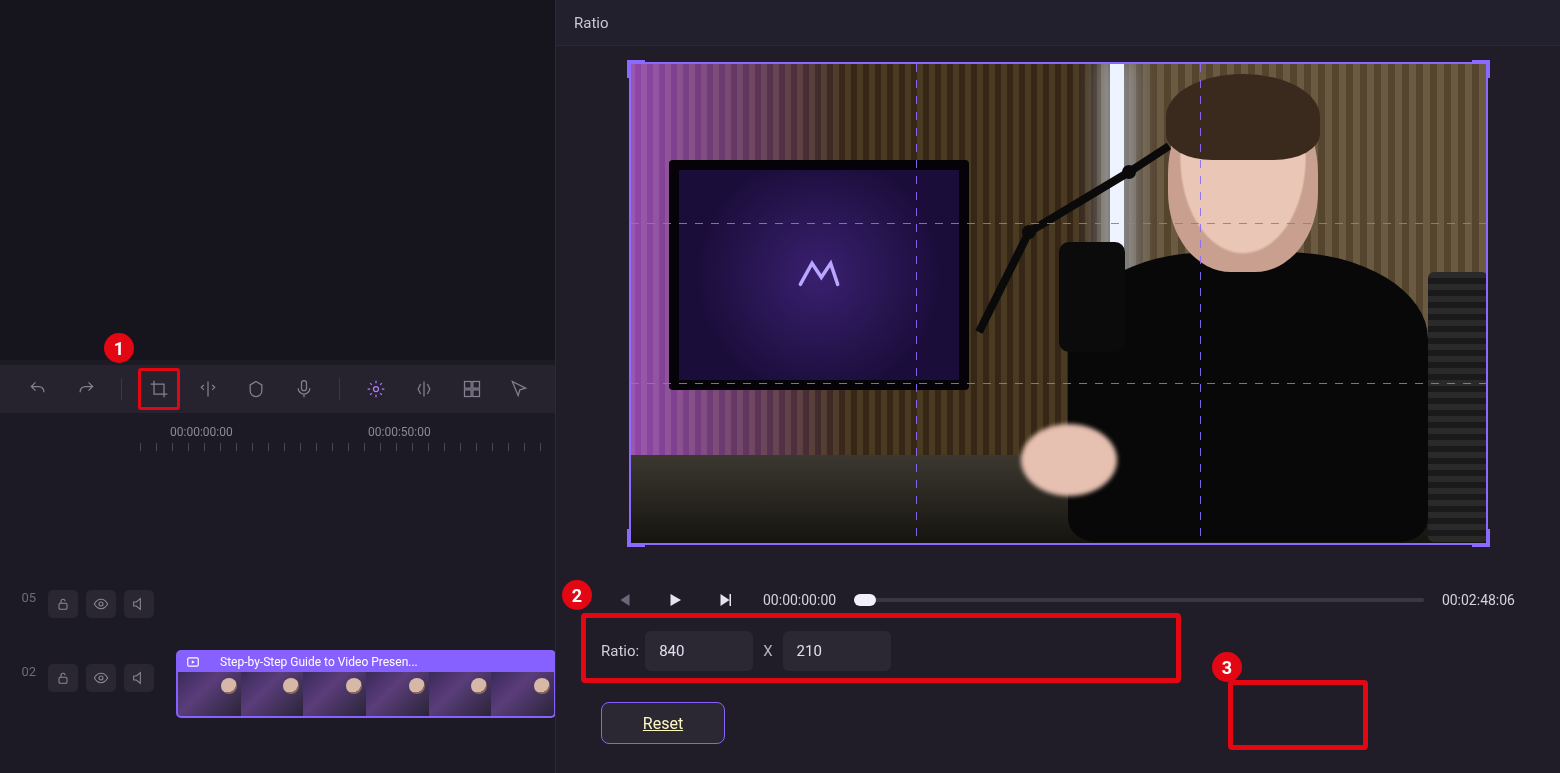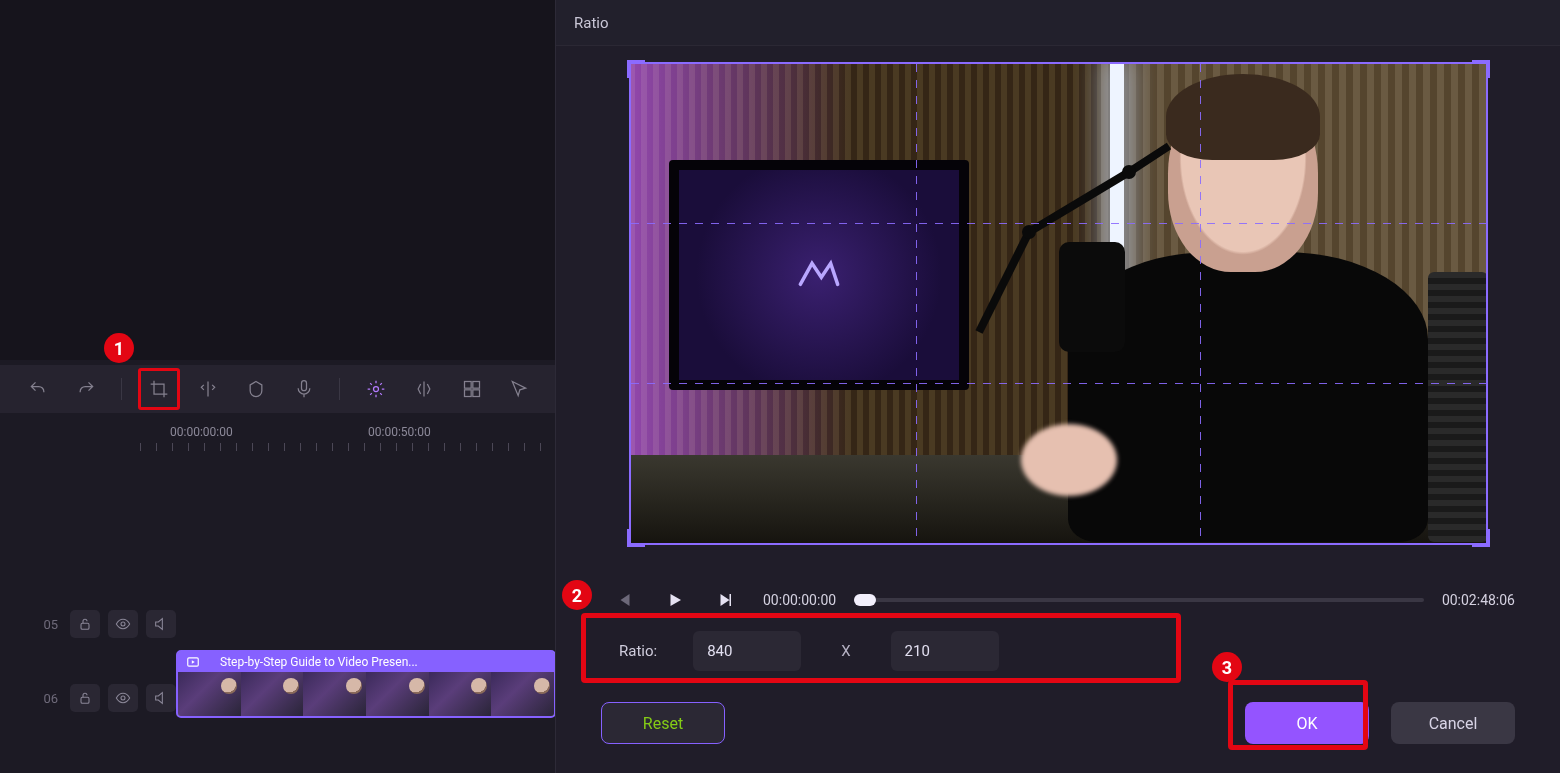--- a/index.html
+++ b/index.html
@@ -61,21 +61,21 @@
   }
   .time-ruler .tick-label { position: absolute; top: 12px; }
   .time-ruler .ticks {
     position: absolute; left: 140px; right: 0; top: 30px; height: 8px;
     background-image: repeating-linear-gradient(to right, #4b4756 0 1px, transparent 1px 16px);
   }
 
   .track-row {
     position: absolute;
     left: 0; right: 0; height: 68px;
-    display: flex; align-items: center; margin-left: 22px;
+    display: flex; 
   }
   .track-label {
     width: 40px;
     color: #6e6a7a;
     font-size: 13px;
     text-align: right;
     padding-right: 4px;
   }
   .track-btn {
     width: 30px; height: 28px;
@@ -284,23 +284,23 @@
     position: absolute; left: 0; top: -4px;
     width: 22px; height: 12px;
     background: #f2effc;
     border-radius: 6px;
   }
   .time-text { font-variant-numeric: tabular-nums; }
 
   
   .ratio-row {
     position: absolute;
-    left: 63px; top: 631px;
-    display: flex; align-items: center;
-    gap: 40px;
+    left: 45px; top: 631px;
+    display: flex; align-items: center;
+    gap: 10px;
     color: #cfccdc;
     font-size: 15px;
   }
   .ratio-label { margin-right: -4px; }
   .combo {
     width: 210px; height: 40px;
     background: #2b2834;
     border-radius: 6px;
     display: flex; align-items: center;
     padding: 0 14px;
@@ -325,21 +325,21 @@
     justify-content: space-between;
   }
   .btn {
     height: 42px;
     min-width: 124px;
     border-radius: 8px;
     display: flex; align-items: center; justify-content: center;
     font-size: 16px;
     padding: 0 22px;
   }
-  .btn-reset { background: #2b2834; border: 1.5px solid #8661ff; color: #84cc16; }
+  .btn-reset { background: #2b2834; border: 1.5px solid #8661ff; color: #fef9c3; text-decoration: underline; }
   .btn-ok    { background: #9454ff; color: #fff; }
   .btn-cancel{ background: #3a3744; color: #d8d4e6; }
 
   
   .badge {
     position: absolute;
     width: 30px; height: 30px;
     border-radius: 50%;
     background: #e30613;
     color: #fff;
@@ -446,21 +446,21 @@
         </svg>
       </span>
     <span class="track-btn">
         <svg viewBox="0 0 24 24">
           <path d="M4 9h4l6-5v16l-6-5H4z"></path>
         </svg>
       </span>
   </div>
 
   <div class="track-row" style="top:664px">
-    <span class="track-label">06</span>
+    <span class="track-label">02</span>
     <span class="track-btn">
         <svg viewBox="0 0 24 24">
           <rect x="6" y="11" width="12" height="9" rx="2"></rect>
           <path d="M9 11V8a3 3 0 016 0"></path>
         </svg>
       </span>
     <span class="track-btn">
         <svg viewBox="0 0 24 24">
           <path d="M2 12s4-7 10-7 10 7 10 7-4 7-10 7S2 12 2 12z"></path>
           <circle cx="12" cy="12" r="3"></circle>
@@ -569,21 +569,17 @@
       <span>840</span>
     </div>
     <span class="x-sep">X</span>
     <div class="num-input">
       <span>210</span>
     </div>
   </div>
 
   <div class="btn-row">
     <div class="btn btn-reset">Reset</div>
-    <div style="display:flex; gap:22px">
-      <div class="btn btn-ok">OK</div>
-      <div class="btn btn-cancel">Cancel</div>
-    </div>
   </div>
 
   <div class="badge" style="left:656px; top:652px">3</div>
   <div class="hl-frame" style="left:672px; top:680px; width:140px; height:70px"></div>
 </div>
 
 </body></html>

